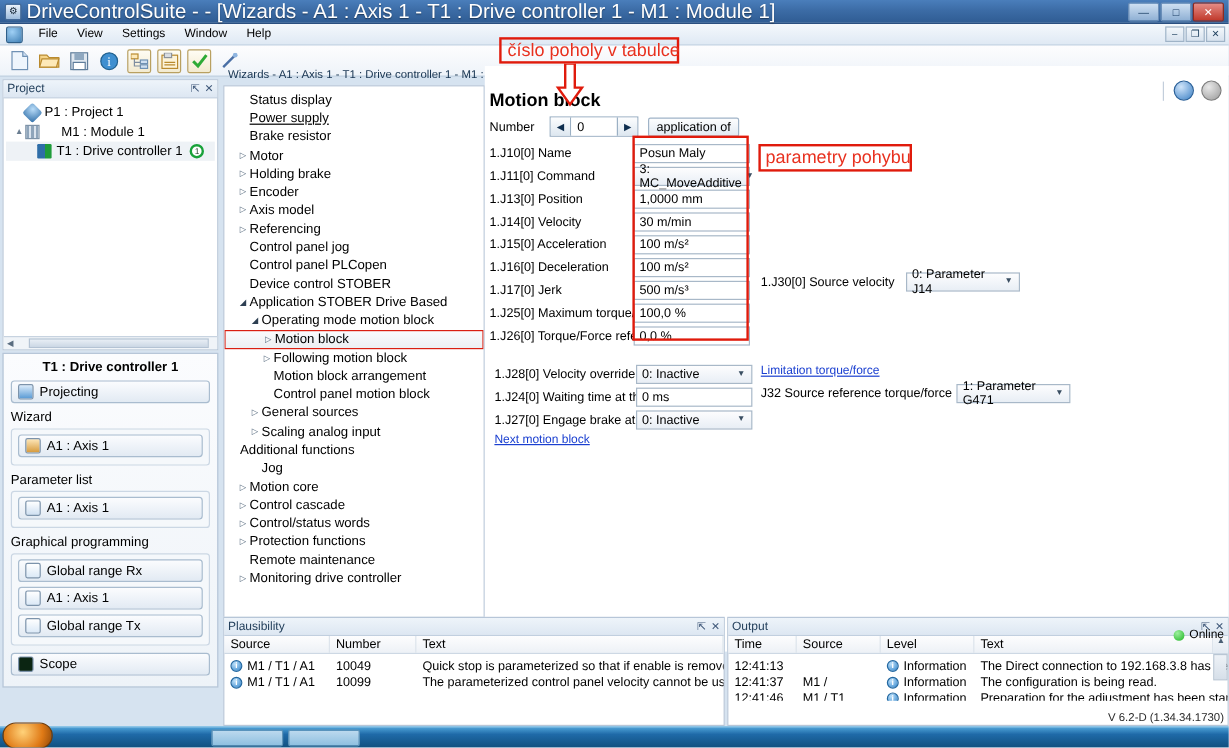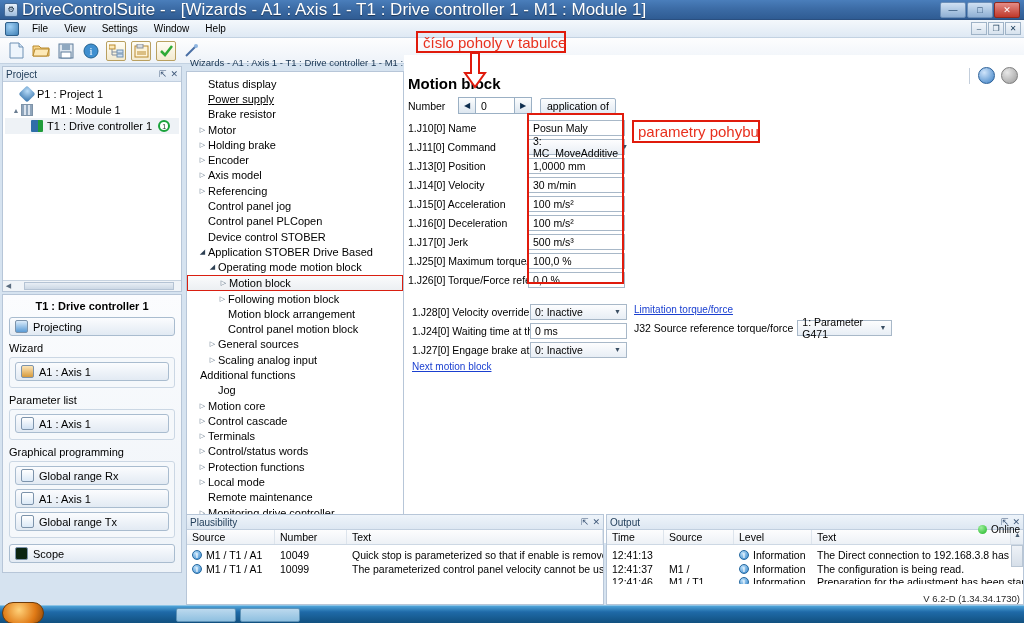--- a/index.html
+++ b/index.html
@@ -431,33 +431,25 @@
         <div class="wrow" style="padding-left: 10px;">
           <span class="warr">▷</span>
           <span>Motion core</span>
         </div>
         <div class="wrow" style="padding-left: 10px;">
           <span class="warr">▷</span>
           <span>Control cascade</span>
         </div>
         <div class="wrow" style="padding-left: 10px;">
           <span class="warr">▷</span>
-          <span>Terminals</span>
-        </div>
-        <div class="wrow" style="padding-left: 10px;">
-          <span class="warr">▷</span>
           <span>Control/status words</span>
         </div>
         <div class="wrow" style="padding-left: 10px;">
           <span class="warr">▷</span>
           <span>Protection functions</span>
-        </div>
-        <div class="wrow" style="padding-left: 10px;">
-          <span class="warr">▷</span>
-          <span>Local mode</span>
         </div>
         <div class="wrow" style="padding-left: 10px;">
           <span class="warr"></span>
           <span>Remote maintenance</span>
         </div>
         <div class="wrow" style="padding-left: 10px;">
           <span class="warr">▷</span>
           <span>Monitoring drive controller</span>
         </div>
       </div>
@@ -538,20 +530,29 @@
           </span>
         </div>
         <div class="row" style="padding-left: 4px;">
           <span class="plabel" style="width: 120px;">1.J26[0] Torque/Force reference</span>
           <span class="fld" style="width: 97px;">
             <span>0,0 %</span>
           </span>
         </div>
       </div>
 
+    <div style="position:absolute; left:230px; top:170px;">
+      <div class="row" style="gap:6px;">
+        <span class="plabel" style="width:115px;">1.J30[0] Source velocity</span>
+        <span class="fld combo" style="width:95px;">
+          <span>0: Parameter J14</span>
+          <span class="caret">▼</span>
+        </span>
+      </div>
+    </div>
 
     <div style="position:absolute; left:230px; top:248px;">
       <span class="lnk">Limitation torque/force</span>
     </div>
 
     <div style="position:absolute; left:230px; top:263px;">
       <div class="row" style="gap:4px;">
         <span class="plabel" style="white-space:nowrap;">J32 Source reference torque/force</span>
         <span class="fld combo" style="width:95px;">
           <span>1: Parameter G471</span>

